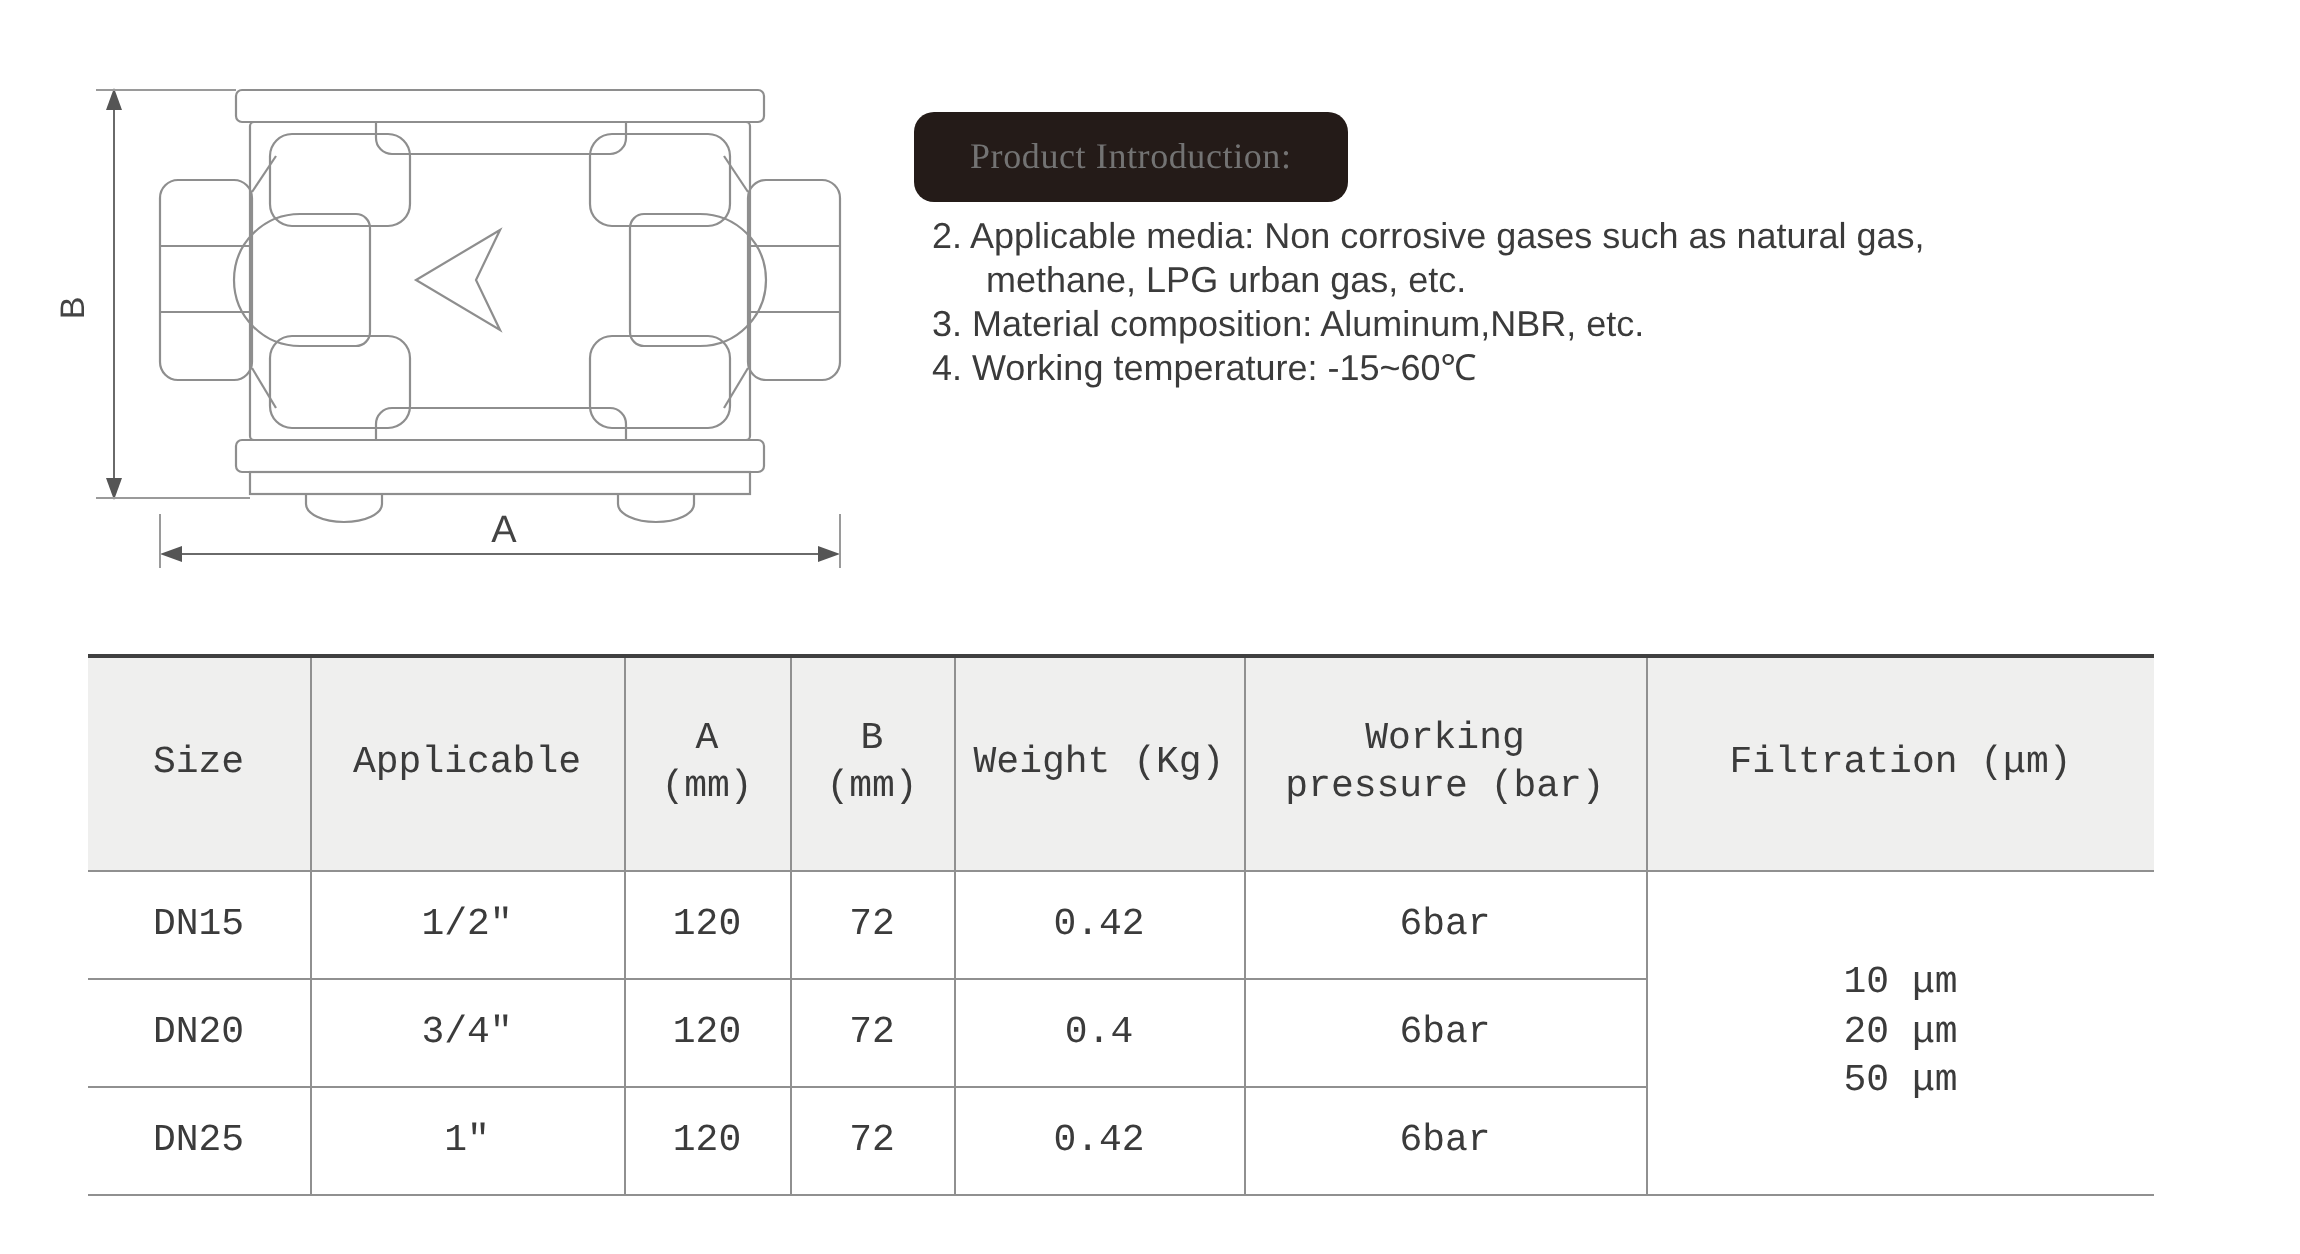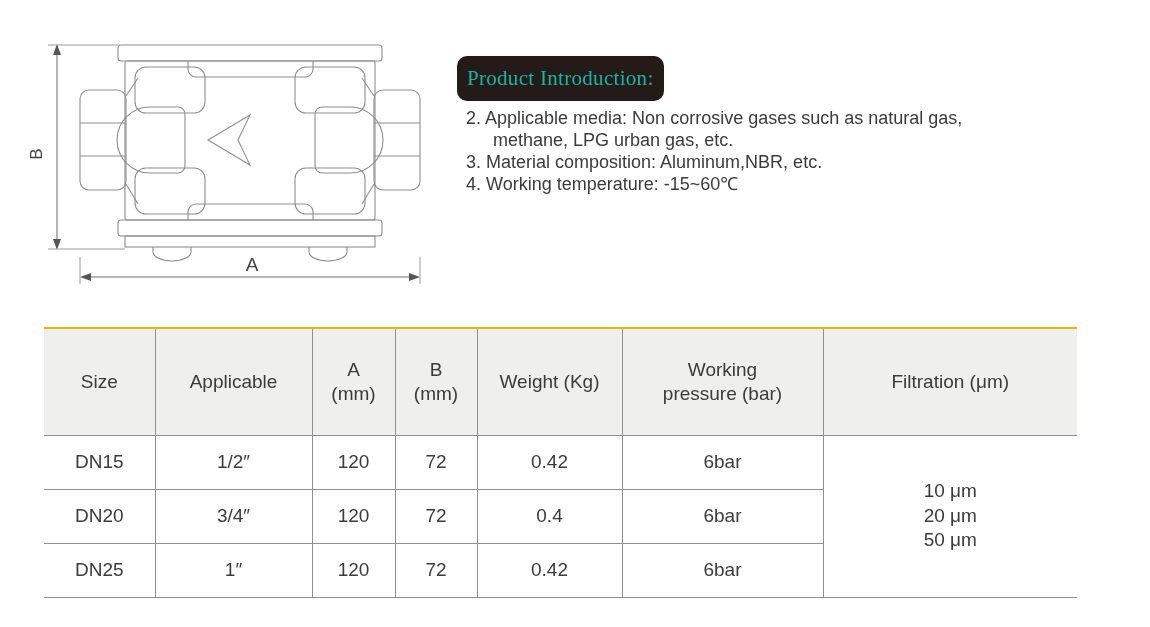--- a/index.html
+++ b/index.html
@@ -15,41 +15,41 @@
     overflow:hidden;
   }
 
   
   .drawing{position:absolute;left:28px;top:14px;width:420px;height:296px;}
 
   
   .intro-heading{
     position:absolute;left:457px;top:56px;
     display:inline-block;height:45px;line-height:45px;
-    padding:0 10px;border-radius:10px;
-    background:#241b18;color:#14b8a6;
-    font-family:"Liberation Serif", serif;font-size:21px;
+    padding:0 28px;border-radius:10px;
+    background:#241b18;color:#737373;
+    font-family:"Liberation Serif", serif;font-size:18px;
     letter-spacing:0.3px;
   }
   .intro-list{
     position:absolute;left:466px;top:107px;width:684px;
     font-size:18px;line-height:22px;color:var(--text);
   }
   .intro-item{
     white-space:pre-line;
     padding-left:27px;text-indent:-27px;
   }
 
   
   .spec-table-wrap{position:absolute;left:44px;top:327px;}
   table.spec{
     border-collapse:collapse;table-layout:fixed;width:1033px;
-    border-top:2px solid #eab308;
+    border-top:2px solid #404040;
     border-bottom:1px solid var(--line);
-    font-size:19px;color:var(--text);
+    font-size:19px;color:var(--text);font-family:Liberation Mono, monospace;
   }
   table.spec th{
     background:#efefee;height:107px;font-weight:400;
     border-bottom:1px solid var(--line);
     text-align:center;vertical-align:middle;
     white-space:pre-line;line-height:1.25;
   }
   table.spec td{
     height:54px;text-align:center;vertical-align:middle;
     border-top:1px solid var(--line);

